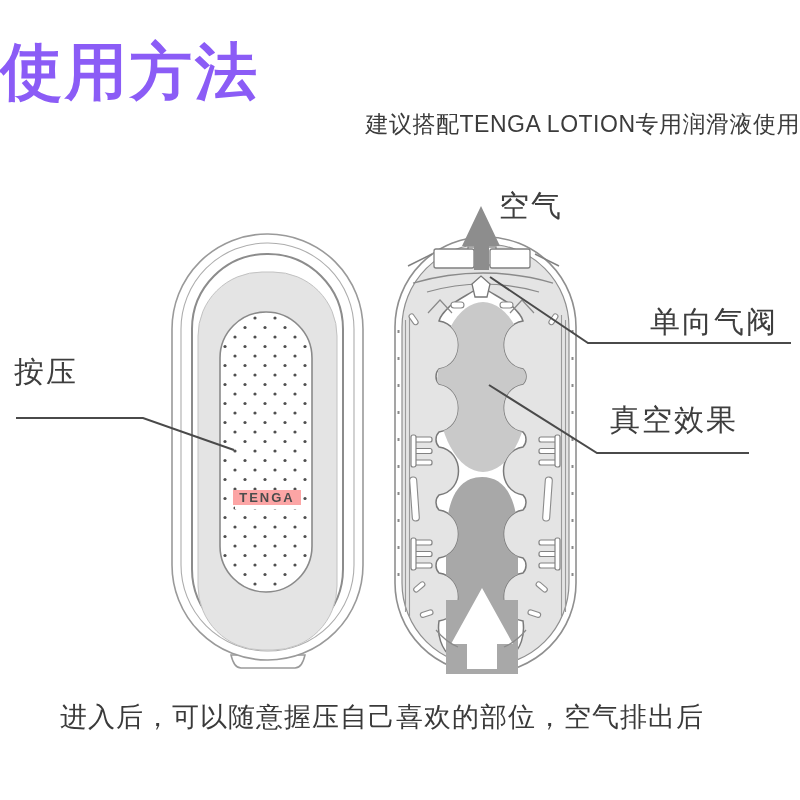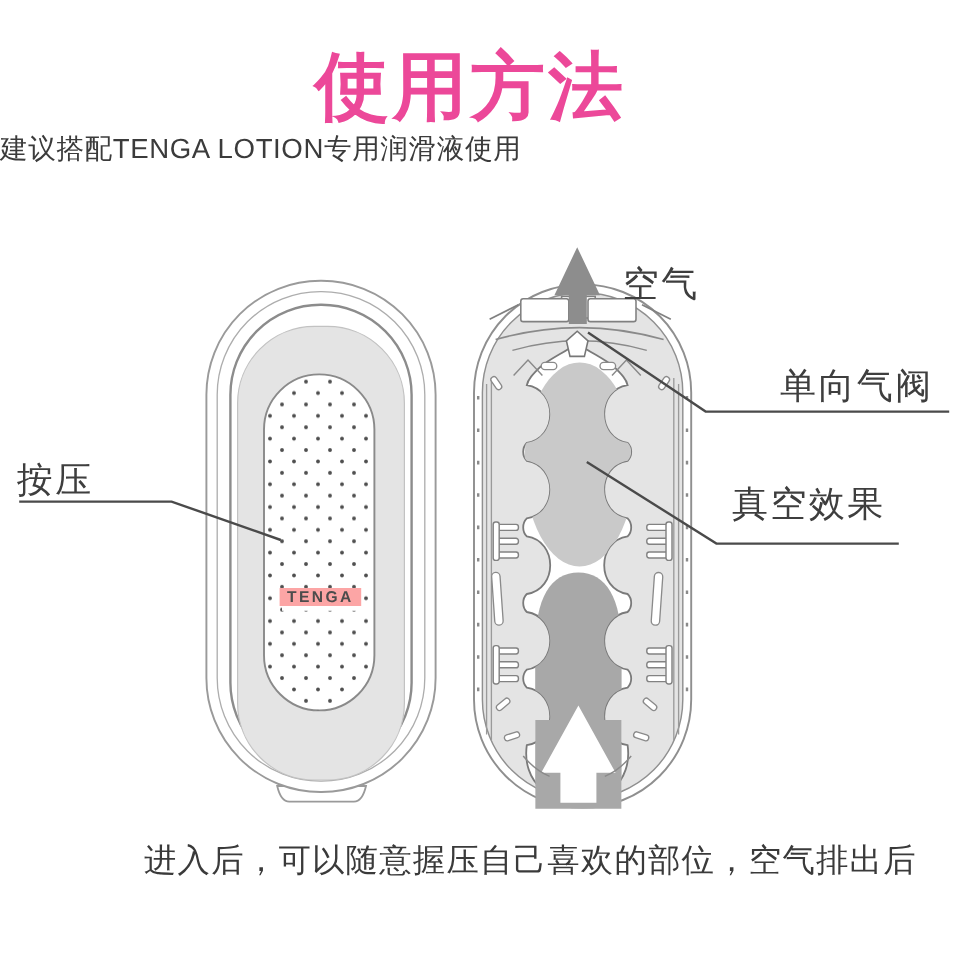--- a/index.html
+++ b/index.html
@@ -3,42 +3,42 @@
 <meta charset="utf-8">
 <style>
   html,body{margin:0;padding:0;}
   body{
     width:800px;height:800px;position:relative;background:#ffffff;
     font-family:"Liberation Sans","DejaVu Sans",sans-serif;
     overflow:hidden;
   }
   .abs{position:absolute;}
   .title{
-    left:0;top:30px;width:784px;text-align:center;
-    font-size:62px;font-weight:900;color:#ec4899;letter-spacing:3px;
+    left:0;top:30px;width:784px;text-align:left;
+    font-size:62px;font-weight:900;color:#8b5cf6;letter-spacing:3px;
   }
   .subtitle{
-    left:0;top:109px;width:800px;text-align:left;
+    left:0;top:109px;width:800px;text-align:right;
     font-size:23px;font-weight:400;color:#3b3b3b;letter-spacing:0.5px;
   }
   .diagram-svg{left:0;top:0;width:800px;height:800px;}
   .callout{
     font-size:30px;color:#3e3e3e;letter-spacing:2px;white-space:nowrap;
     font-weight:500;
   }
-  .label-air{left:519px;top:186px;margin-top:31px;}
+  .label-air{left:499px;top:186px;}
   .label-valve{left:650px;top:302px;}
   .label-vacuum{left:610px;top:400px;}
-  .label-press{left:14px;top:380px;}
+  .label-press{left:14px;top:352px;}
   .brand-logo{
     left:233px;top:490px;width:68px;text-align:center;background:#fca5a5;
     font-size:13px;font-weight:700;letter-spacing:2px;color:#4c4c4c;
   }
   .footer{
-    left:0;top:699px;width:764px;text-align:right;
+    left:0;top:699px;width:764px;text-align:center;
     font-size:27px;color:#3a3a3a;line-height:36px;letter-spacing:1px;
   }
   .footer span{display:block;}
 </style>
 </head>
 <body>
 
 <div class="abs title">使用方法</div>
 <div class="abs subtitle">建议搭配TENGA LOTION专用润滑液使用</div>
 

